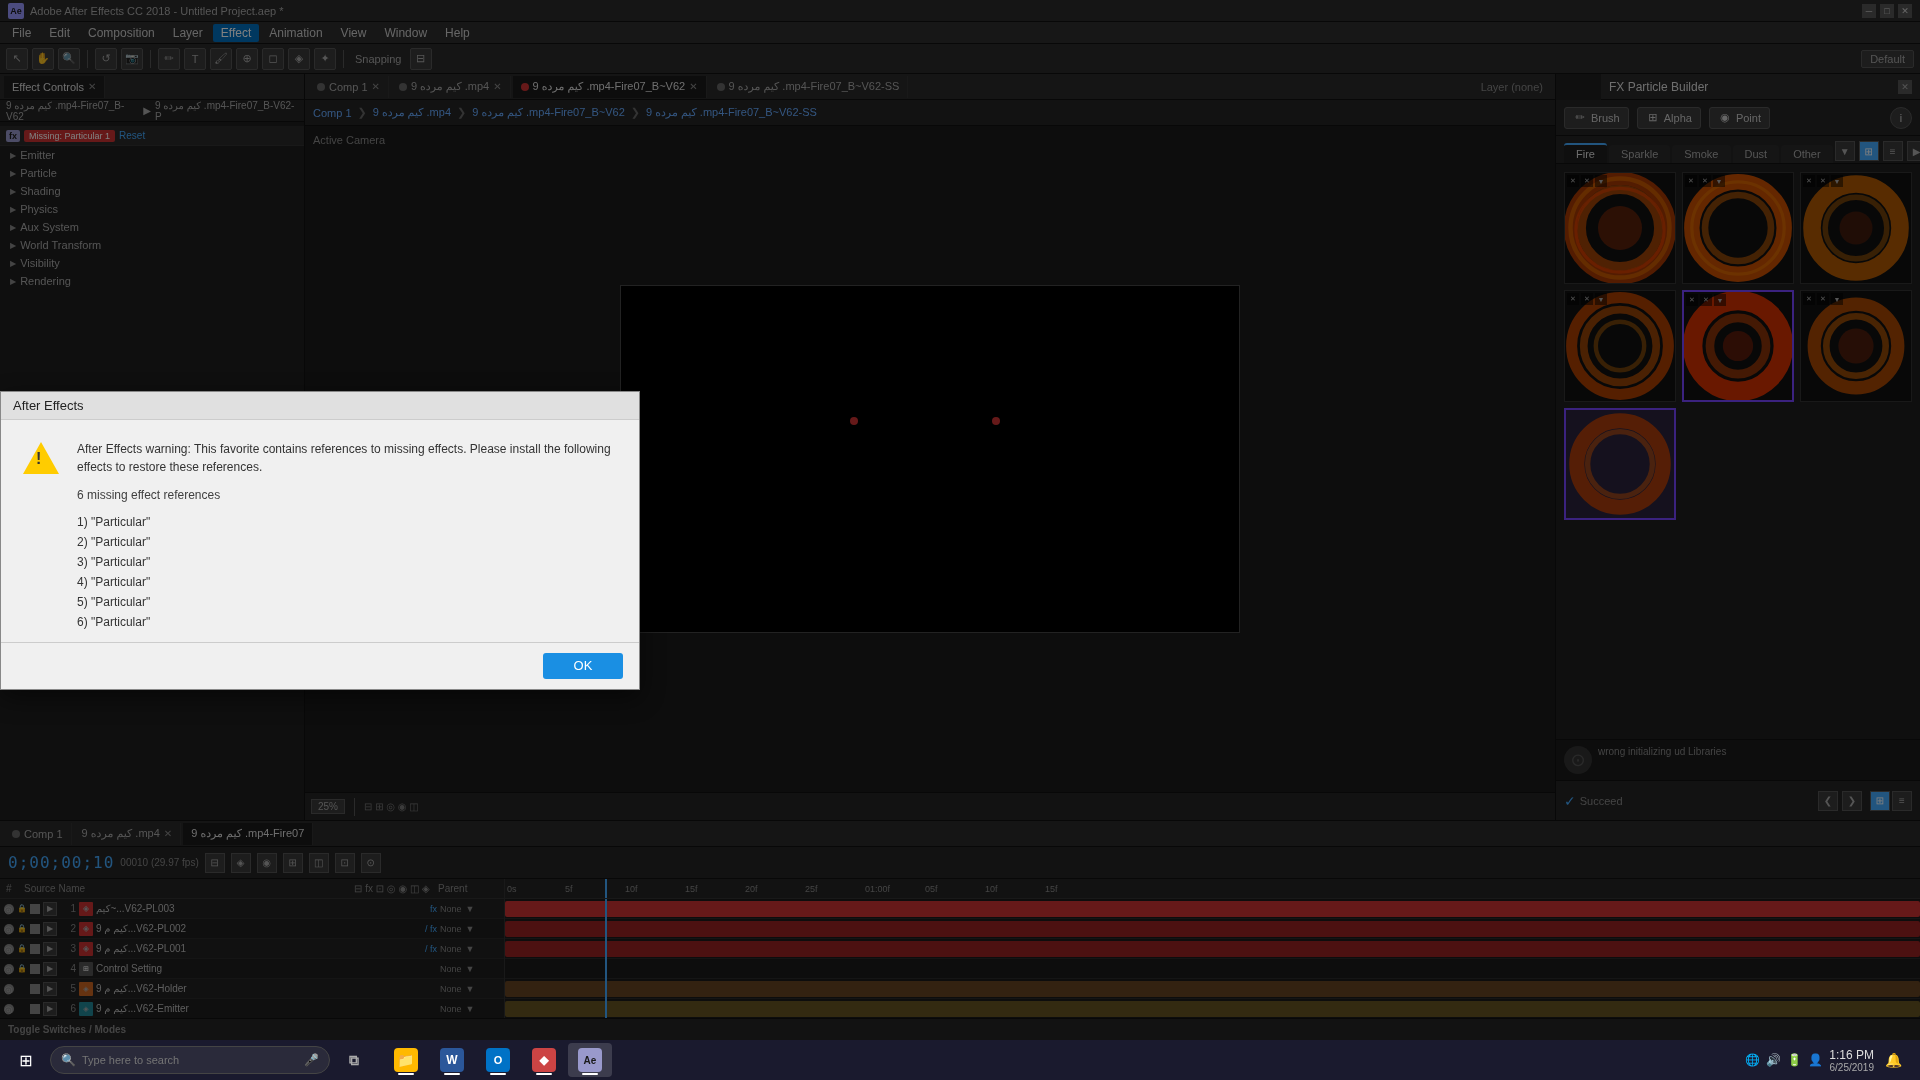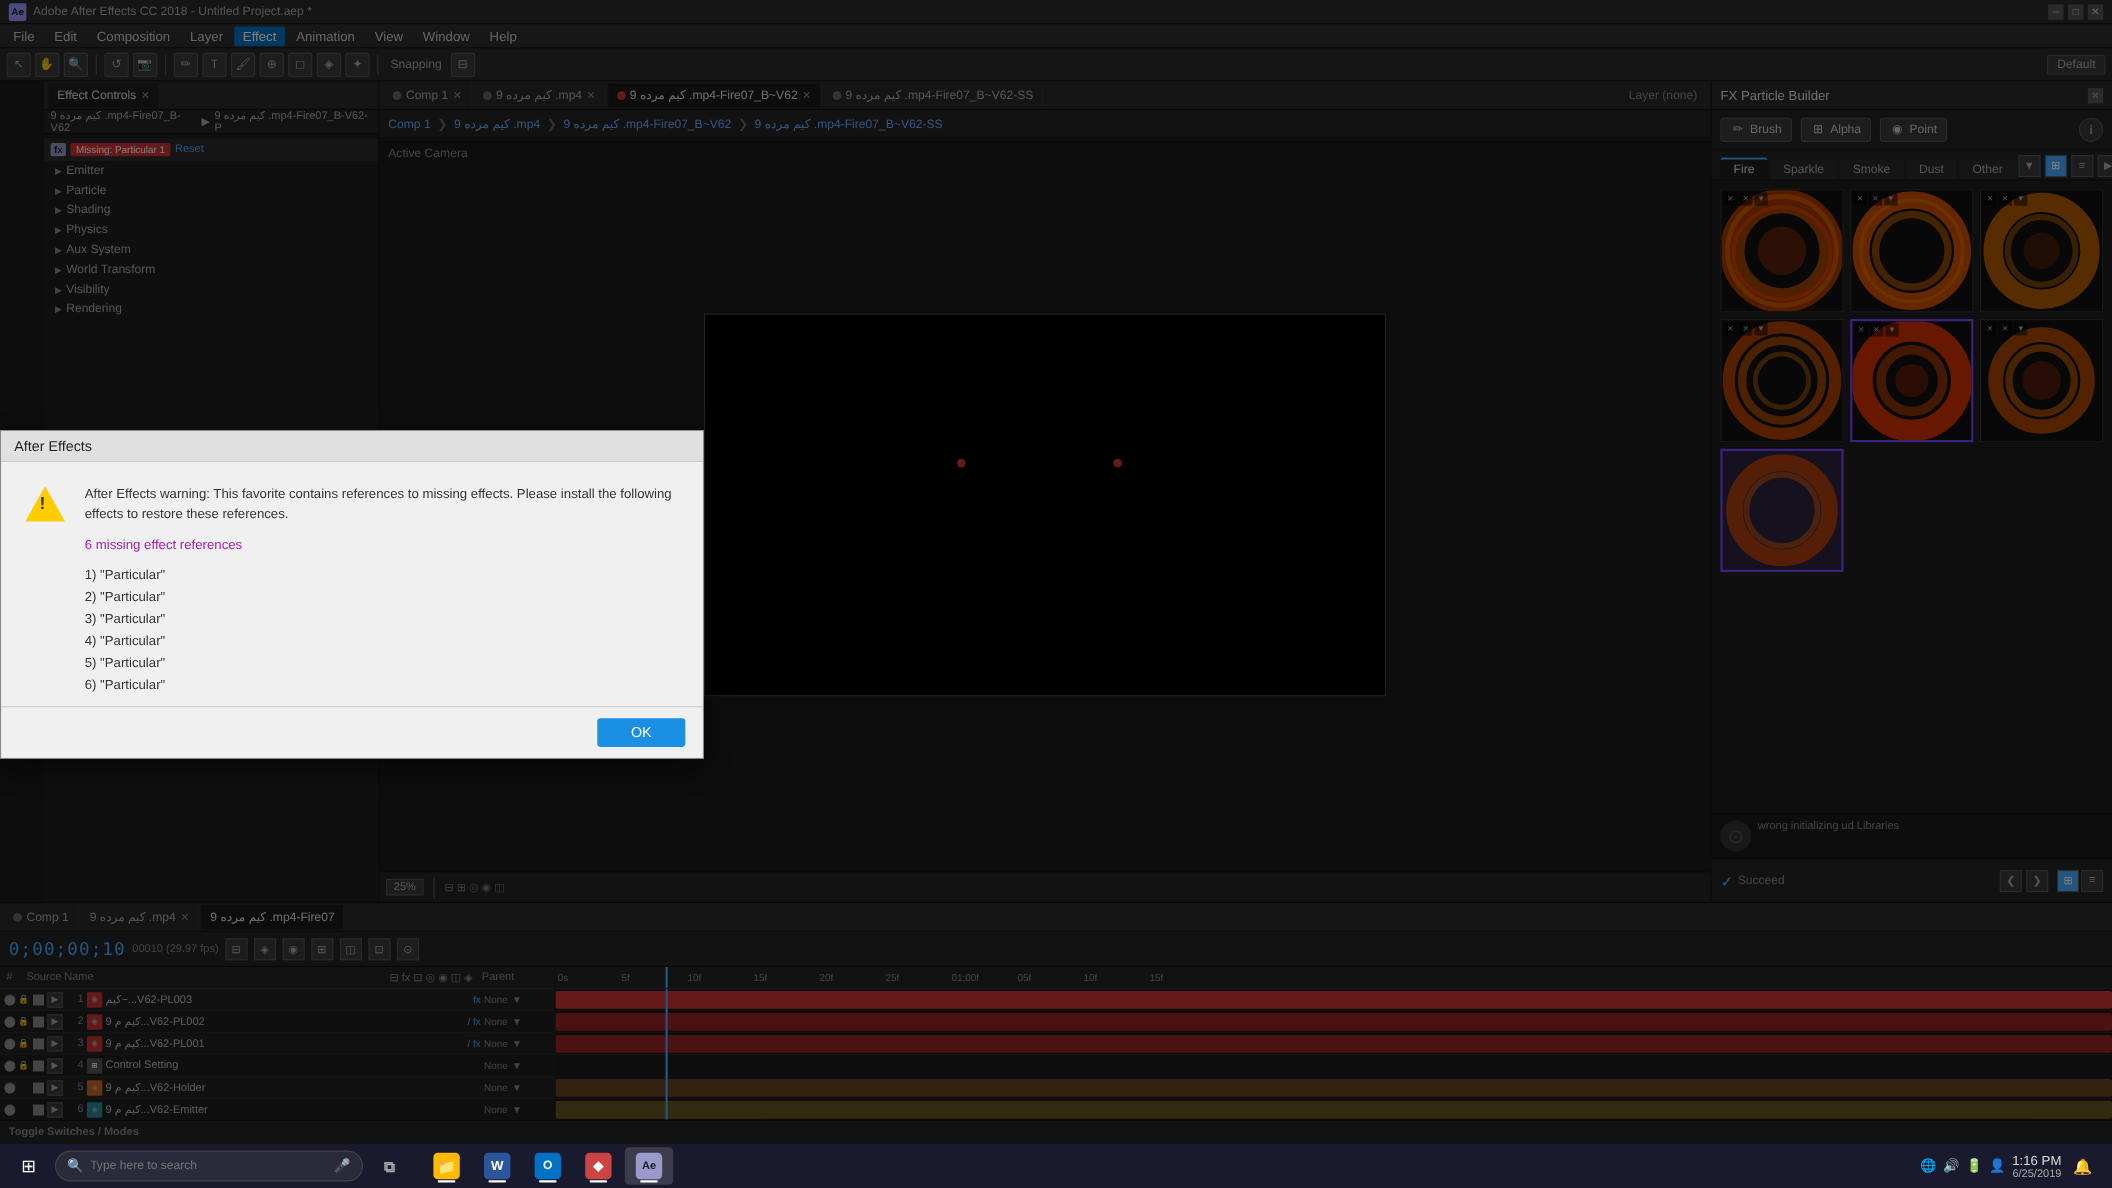--- a/index.html
+++ b/index.html
@@ -128,21 +128,20 @@
       cursor: pointer;
       margin-left: auto;
     }
 
     
     #main-layout {
       display: flex;
       width: 100%;
       height: calc(1080px - 22px - 22px - 30px - 30px); 
       position: relative;
-      padding-left: 40px;
     }
 
     
     #left-panel {
       width: 305px;
       background: #1e1e1e;
       border-right: 1px solid #111;
       display: flex;
       flex-direction: column;
       overflow: hidden;
@@ -360,20 +359,21 @@
       flex-direction: column;
     }
     #fx-panel-header {
       height: 26px;
       background: #2a2a2a;
       display: flex;
       align-items: center;
       padding: 0 8px;
       justify-content: space-between;
       border-bottom: 1px solid #111;
+      margin-left: 45px;
     }
     #fx-panel-title {
       font-size: 12px;
       color: #ddd;
     }
     #fx-panel-close {
       width: 14px;
       height: 14px;
       background: #555;
       border: none;
@@ -785,21 +785,21 @@
       flex: 1;
     }
     .dialog-warning-text {
       font-size: 12px;
       color: #333;
       margin-bottom: 12px;
       line-height: 1.5;
     }
     .dialog-missing-count {
       font-size: 12px;
-      color: #a21caf;
+      color: #404040;
       margin-bottom: 10px;
     }
     .dialog-effect-list {
       list-style: none;
       padding: 0;
     }
     .dialog-effect-item {
       font-size: 12px;
       color: #333;
       padding: 3px 0;

